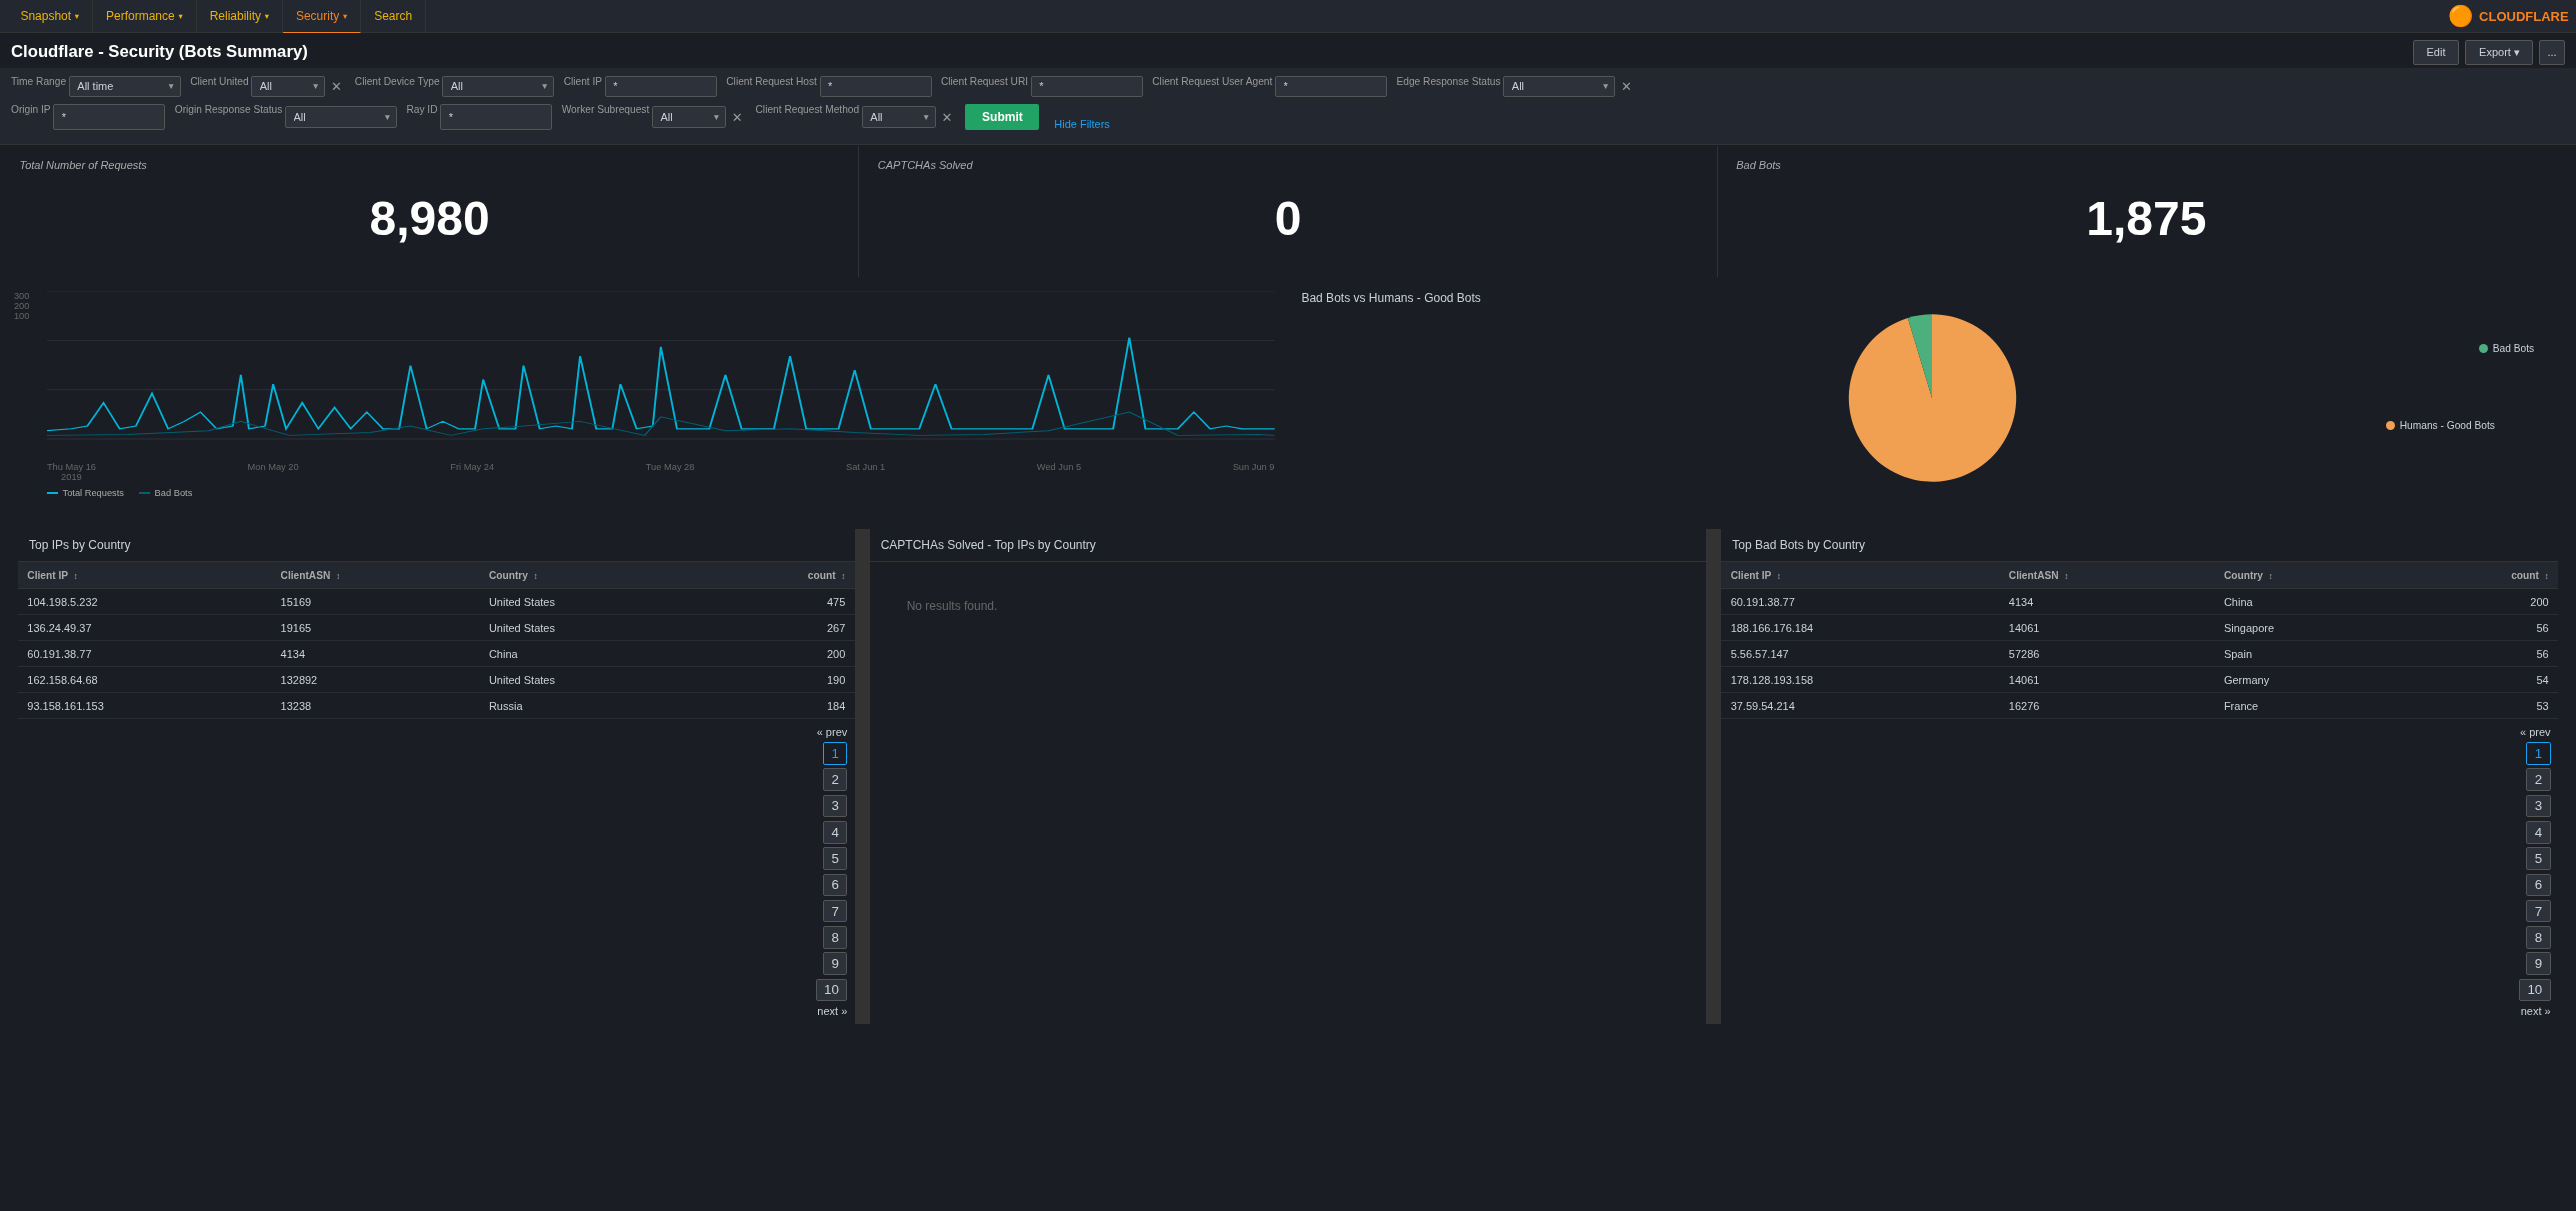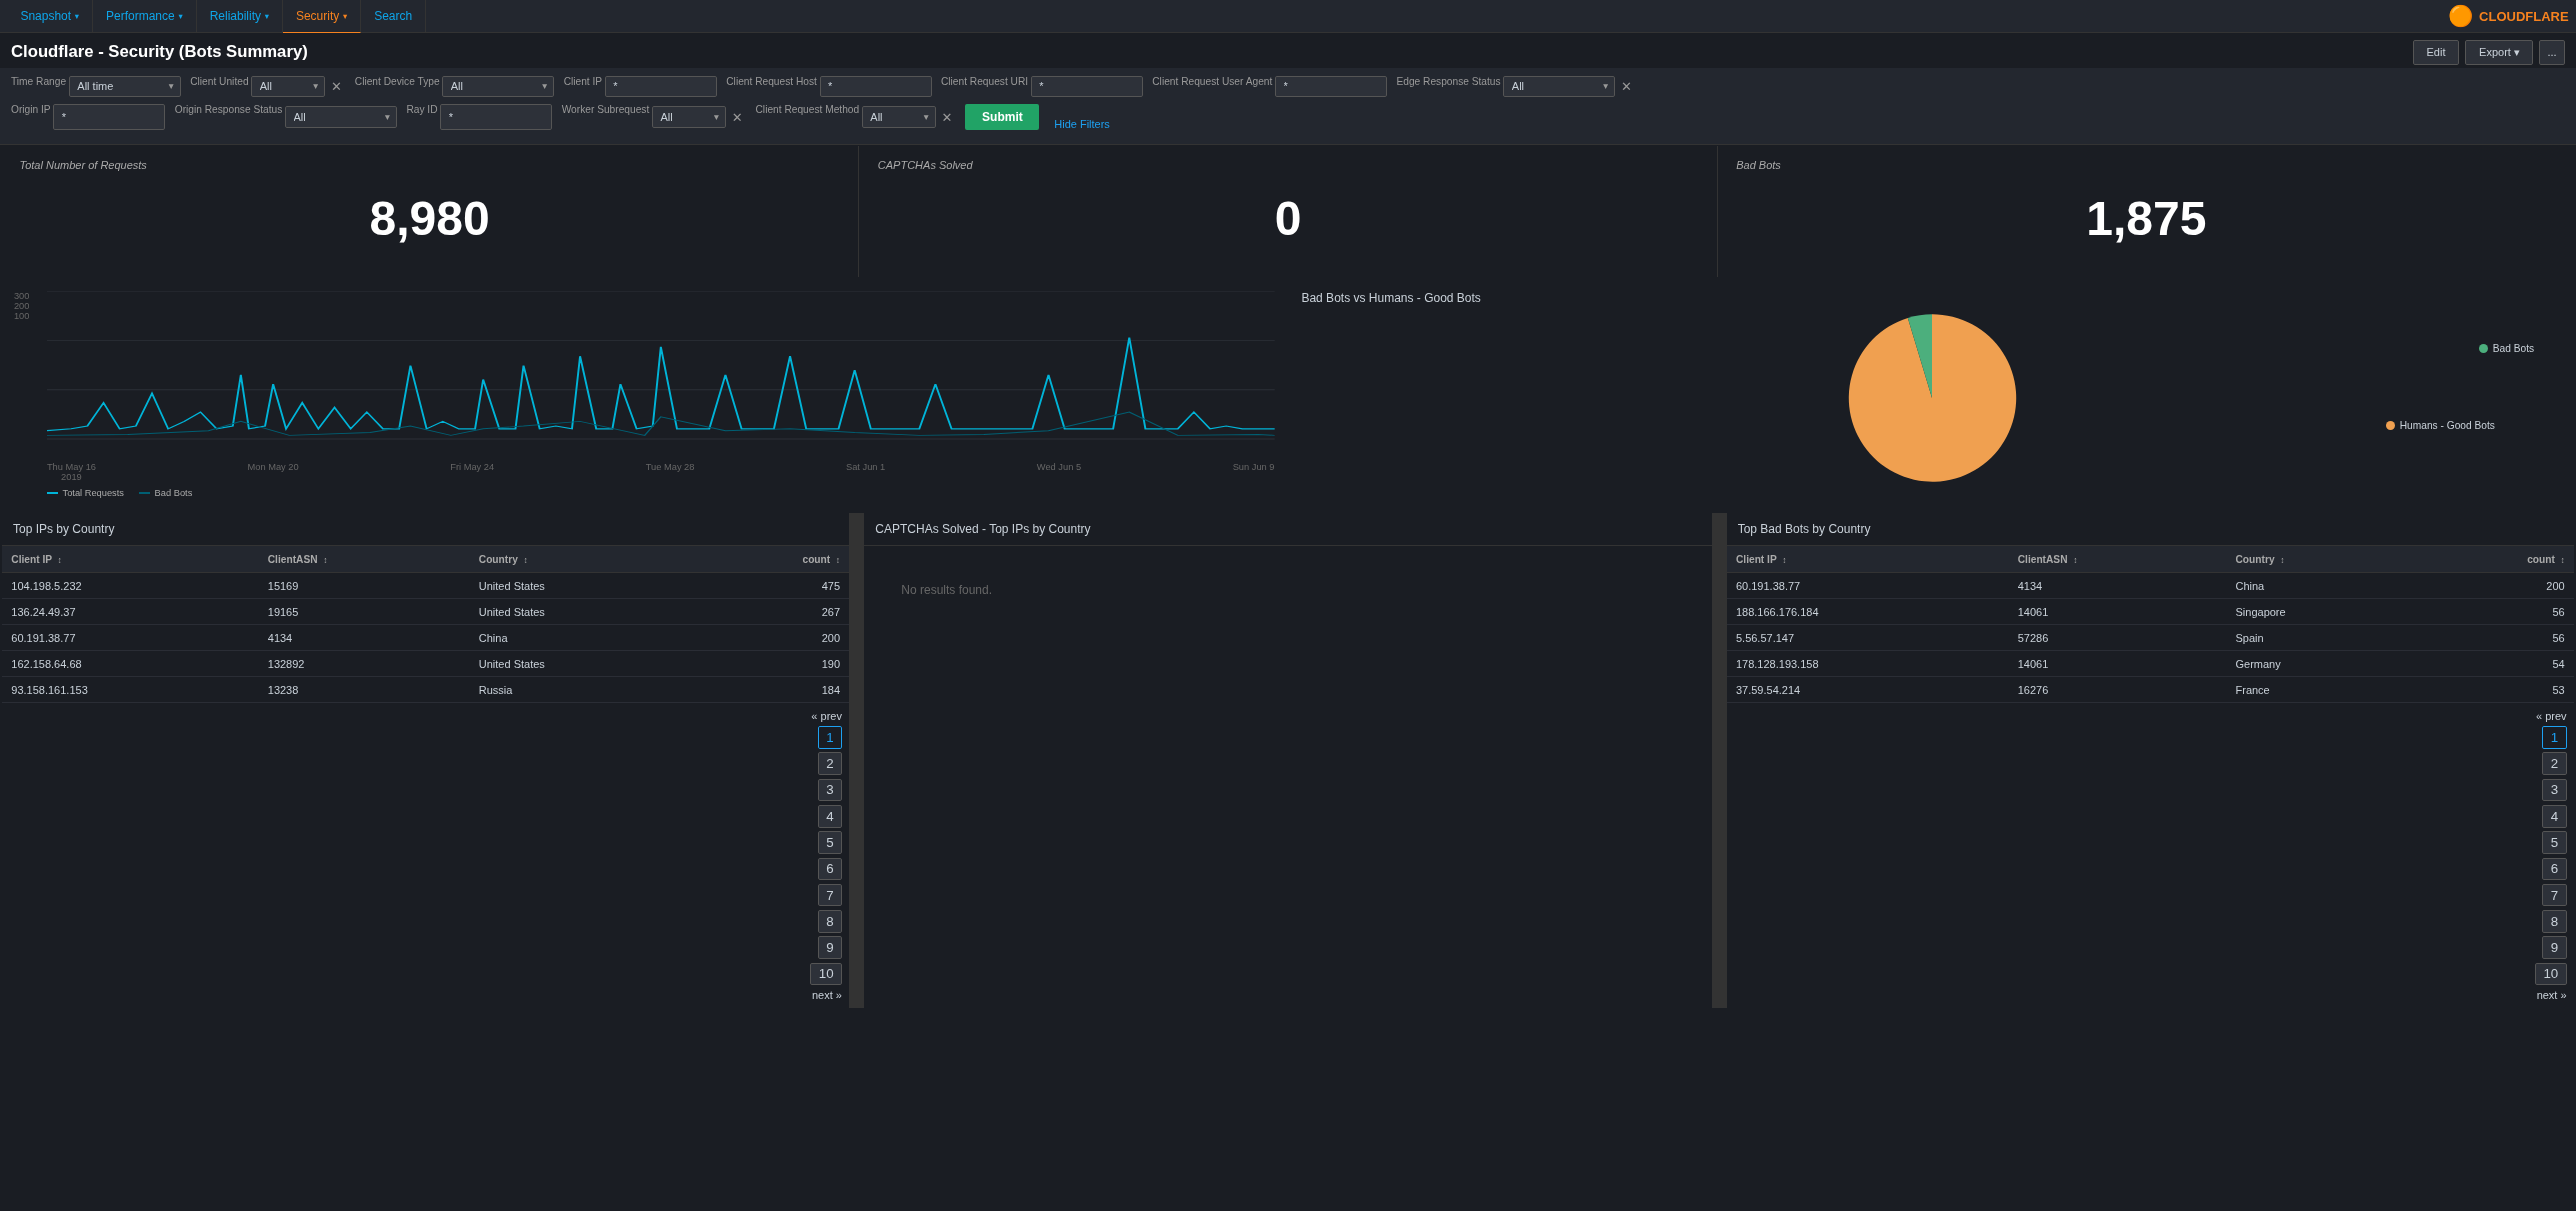--- a/index.html
+++ b/index.html
@@ -1,20 +1,20 @@
 <!DOCTYPE html>
 <html style="font-size:15px"><head>
   <meta charset="utf-8">
   <style>
     * { box-sizing: border-box; margin: 0; padding: 0; }
     body { background: #1a1d23; color: #c9d1d9; font-family: Arial, sans-serif; font-size: 11px; overflow-x: hidden; }
 
     
     .top-nav { display: flex; align-items: center; background: #23272f; border-bottom: 0.9px solid #333; height: 33px; padding: 0 7.4px; }
-    .top-nav .nav-item { padding: 0 13px; height: 33px; display: flex; align-items: center; cursor: pointer; color: #0ea5e9; font-size: 12px; border-right: 0.9px solid #333; }
+    .top-nav .nav-item { padding: 0 13px; height: 33px; display: flex; align-items: center; cursor: pointer; color: #eab308; font-size: 12px; border-right: 0.9px solid #333; }
     .top-nav .nav-item.active { color: #f6821f; border-bottom: 1.9px solid #f6821f; }
     .nav-arrow { margin-left: 3.7px; font-size: 8.4px; }
     .nav-logo { margin-left: auto; display: flex; align-items: center; }
 
     
     .cf-logo { display: flex; align-items: center; gap: 5.6px; font-size: 13px; font-weight: bold; color: #f6821f; }
     .cf-cloud { font-size: 20.4px; }
 
     
     .page-header { display: flex; align-items: center; justify-content: space-between; padding: 7.4px 11px 3.7px; background: #1a1d23; }
@@ -56,21 +56,21 @@
     .x-labels { display: flex; justify-content: space-between; margin-top: 3.7px; margin-left: 33px; }
     .x-label { font-size: 9.3px; color: #666; text-align: center; }
     .legend { display: flex; gap: 15px; margin-top: 5.6px; margin-left: 33px; }
     .legend-item { display: flex; align-items: center; gap: 4.6px; font-size: 9.3px; color: #aaa; }
     .legend-dot { width: 11px; height: 1.9px; }
 
     
     .pie-container { display: flex; justify-content: center; align-items: center; height: 167px; position: relative; }
 
     
-    .tables-row { display: grid; grid-template-columns: 1fr 1fr 1fr; gap: 15px; background: #333; margin: 2px; }
+    .tables-row { display: grid; grid-template-columns: 1fr 1fr 1fr; gap: 15px; background: #333; margin: 18px; }
     .table-card { background: #1a1d23; padding: 0; }
     .table-header { padding: 9.3px 11px; font-size: 12px; color: #c9d1d9; border-bottom: 0.9px solid #333; }
     table { width: 100%; border-collapse: collapse; }
     th { background: #23272f; padding: 7.4px 9.3px; text-align: left; font-size: 10.2px; color: #aaa; border-bottom: 0.9px solid #333; cursor: pointer; }
     th:last-child { text-align: right; }
     td { padding: 6.5px 9.3px; font-size: 11px; border-bottom: 0.9px solid #2a2d35; }
     td:last-child { text-align: right; }
     .sort-icon { font-size: 8.4px; margin-left: 2.8px; }
 
     

